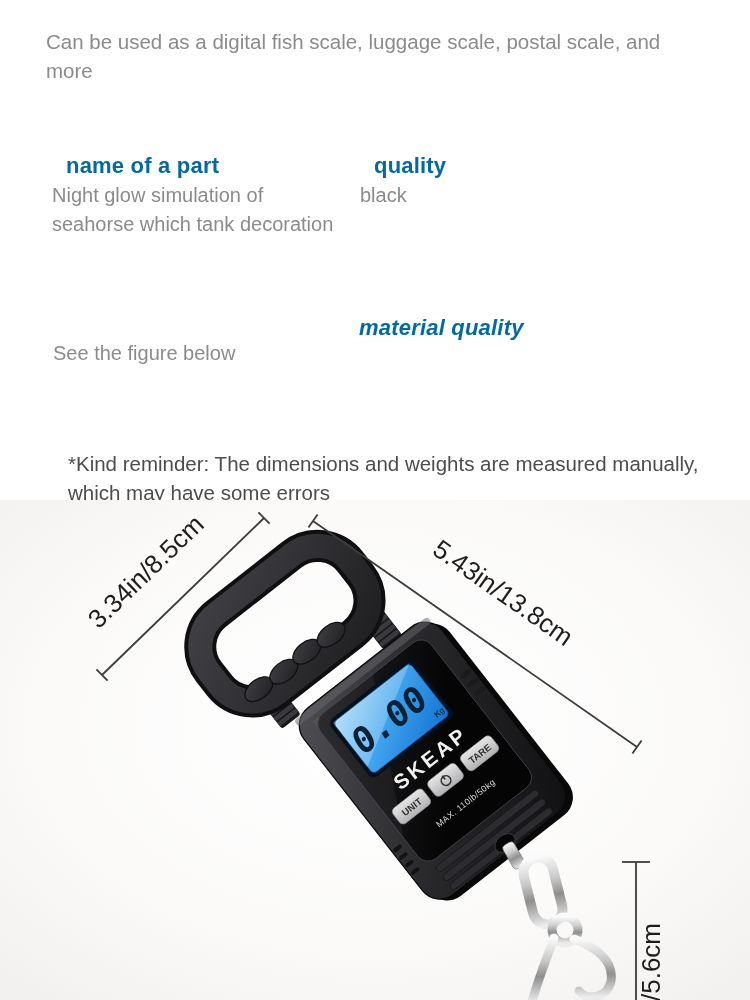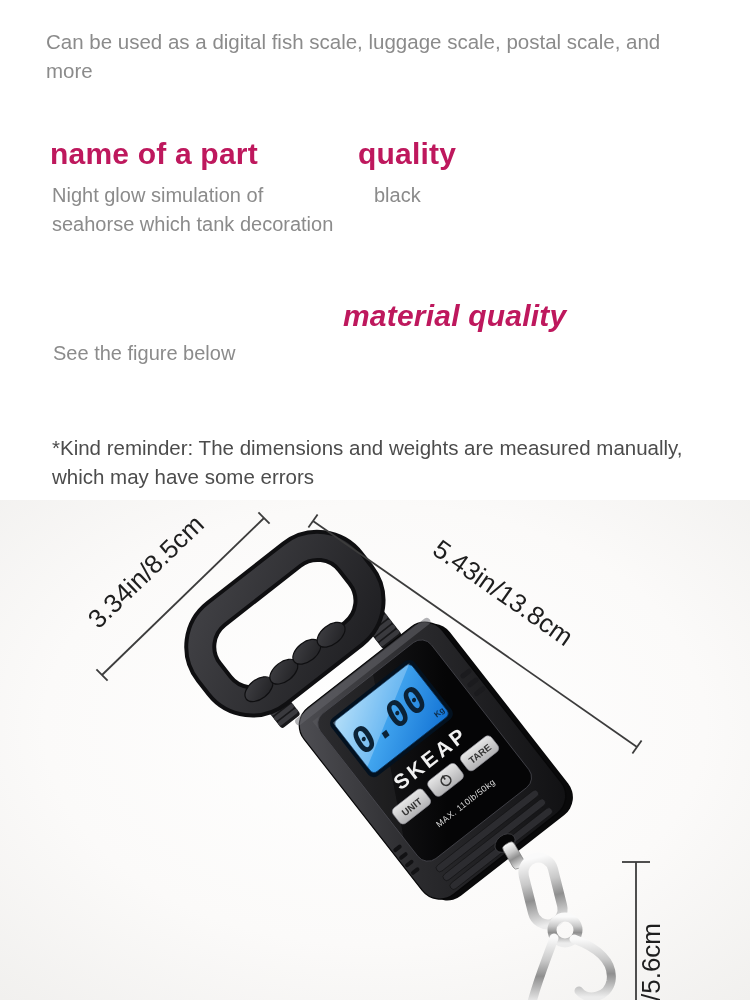--- a/index.html
+++ b/index.html
@@ -9,33 +9,33 @@
     font-family:"Liberation Sans", sans-serif;
     position:relative;
     overflow:hidden;
   }
   .page{position:absolute;inset:0;width:750px;height:1000px;}
   .intro{
     position:absolute;left:46px;top:27px;width:645px;
     font-size:20.5px;line-height:29px;color:#8b8b8b;margin:0;
   }
   .spec-label{
-    position:absolute;margin:0;
-    font-size:30px;font-weight:700;color:#be185d;letter-spacing:.2px;
+    position:absolute;margin:16px;
+    font-size:22px;font-weight:700;color:#0369a1;letter-spacing:.2px;
   }
   .spec-value{
     position:absolute;margin:0;
     font-size:20px;line-height:29px;color:#8b8b8b;
   }
   .pos-l1{left:50px;top:137px;}   .pos-l1v{left:52px;top:181px;width:292px;}
-  .pos-r1{left:358px;top:137px;}  .pos-r1v{left:360px;top:181px;width:330px;margin-left:14px;}
+  .pos-r1{left:358px;top:137px;}  .pos-r1v{left:360px;top:181px;width:330px;}
   .pos-l2{left:50px;top:299px;}   .pos-l2v{left:53px;top:339px;width:300px;}
   .pos-r2{left:343px;top:299px;font-style:italic;}  .pos-r2v{left:360px;top:337px;width:375px;font-size:19.5px;}
   .reminder{
-    position:absolute;left:52px;top:433px;width:648px;margin:0;
+    position:absolute;left:52px;top:433px;width:648px;margin:16px;
     font-size:20.5px;line-height:29px;color:#4c4c4c;
   }
   .figure{
     position:absolute;left:0;top:500px;width:750px;height:500px;overflow:hidden;
   }
   .figure svg{display:block;}
 </style>
 </head>
 <body>
 

